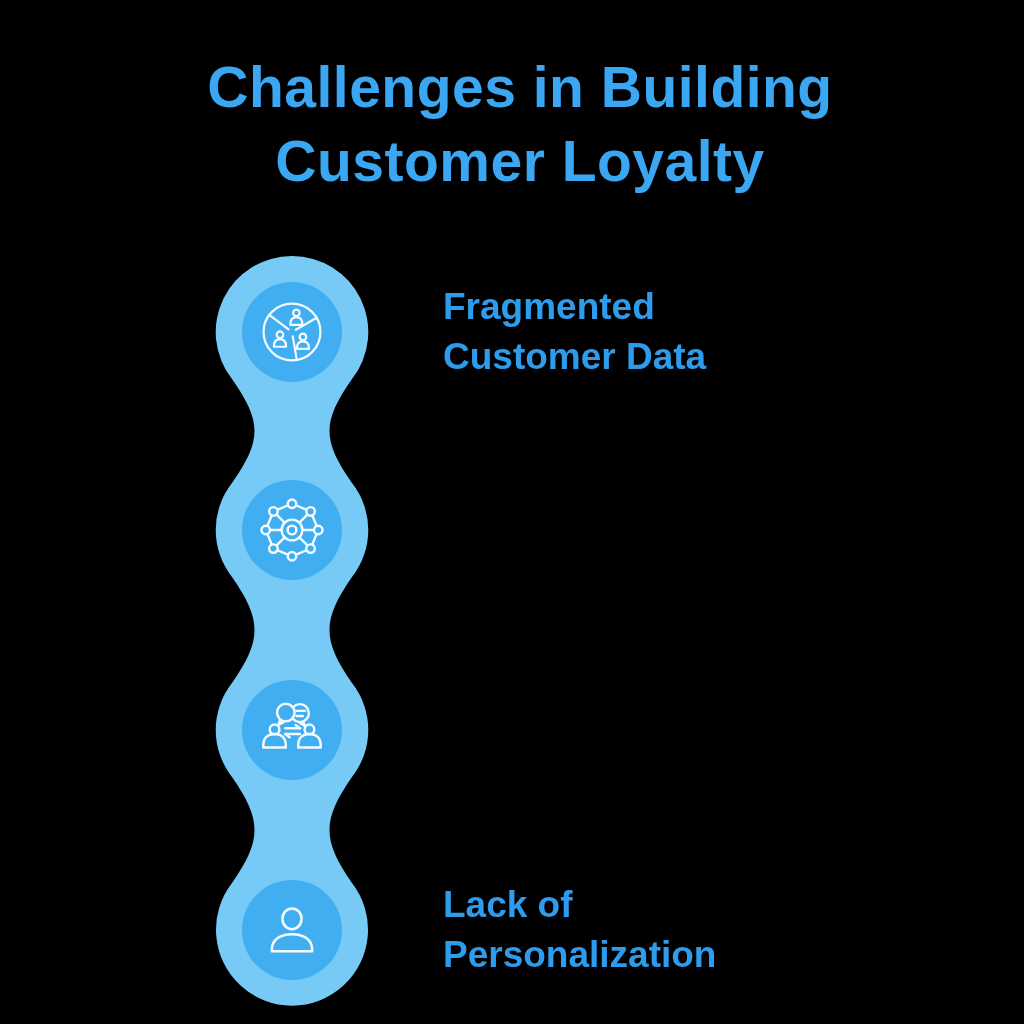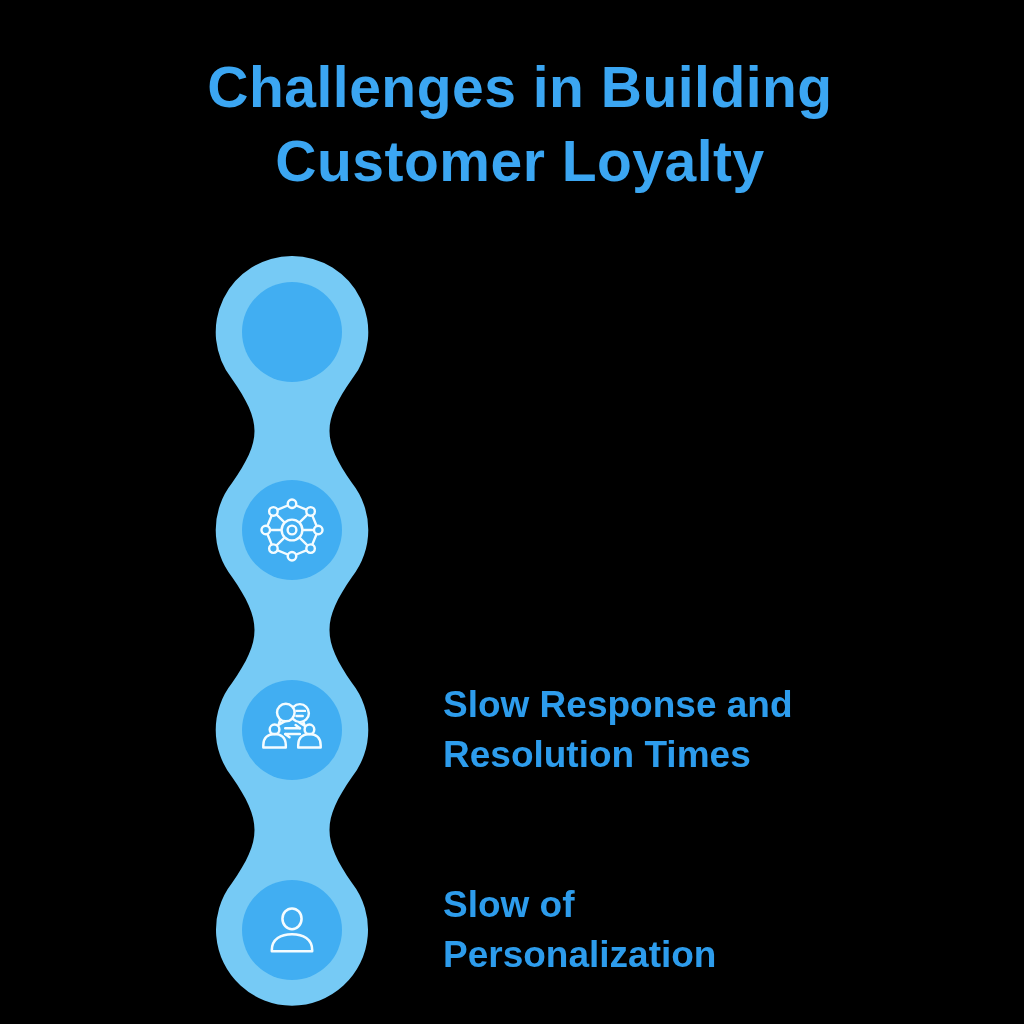--- a/index.html
+++ b/index.html
@@ -49,20 +49,38 @@
       A 76 76 0 0 0 352 483
       C 322 440 322 422 352 379
       A 76 76 0 0 0 292 256
       Z"></path>
     <circle cx="292" cy="332" r="50" fill="#41AEF2"></circle>
     <circle cx="292" cy="530" r="50" fill="#41AEF2"></circle>
     <circle cx="292" cy="730" r="50" fill="#41AEF2"></circle>
     <circle cx="292" cy="930" r="50" fill="#41AEF2"></circle>
   </svg>
 
+  <div class="item" style="top:277px">
+    <svg class="badge-icon" width="70" height="70" viewBox="0 0 64 64" aria-hidden="true">
+      <g class="stroke" stroke-width="2">
+        <circle cx="32" cy="32" r="26"></circle>
+        <line x1="28.8" y1="29.6" x2="11.2" y2="16.4"></line>
+        <line x1="35.5" y1="30" x2="54.6" y2="19"></line>
+        <line x1="32.7" y1="36" x2="36.4" y2="57.5"></line>
+        <circle cx="36" cy="14.5" r="3"></circle>
+        <path d="M 30.5 25.5 v-0.5 c 0 -4.5 2.5 -6.5 5.5 -6.5 c 3 0 5.5 2 5.5 6.5 v 0.5 z"></path>
+        <circle cx="21" cy="34.5" r="3"></circle>
+        <path d="M 15.5 45.5 v-0.5 c 0 -4.5 2.5 -6.5 5.5 -6.5 c 3 0 5.5 2 5.5 6.5 v 0.5 z"></path>
+        <circle cx="42" cy="36.5" r="3"></circle>
+        <path d="M 36.5 47.5 v-0.5 c 0 -4.5 2.5 -6.5 5.5 -6.5 c 3 0 5.5 2 5.5 6.5 v 0.5 z"></path>
+      </g>
+    </svg>
+    <div class="label">Fragmented
+Customer Data</div>
+  </div>
 
   <div class="item" style="top:475px">
     <svg class="badge-icon" width="70" height="70" viewBox="0 0 64 64" aria-hidden="true">
       <g class="stroke" stroke-width="2.2">
         <line x1="32" y1="8" x2="49" y2="15"></line>
         <line x1="49" y1="15" x2="56" y2="32"></line>
         <line x1="56" y1="32" x2="49" y2="49"></line>
         <line x1="49" y1="49" x2="32" y2="56"></line>
         <line x1="32" y1="56" x2="15" y2="49"></line>
         <line x1="15" y1="49" x2="8" y2="32"></line>
@@ -104,28 +122,26 @@
         <line x1="26" y1="30.5" x2="39" y2="30.5"></line>
         <path d="M 35.2 27.6 L 39 30.5"></path>
         <line x1="26" y1="35.5" x2="39" y2="35.5"></line>
         <path d="M 29.8 38.4 L 26 35.5"></path>
         <circle cx="16.5" cy="31.5" r="4.3"></circle>
         <path d="M 6.5 47.5 v-2 c 0 -7 4.5 -10 10 -10 c 5.5 0 10 3 10 10 v 2 z"></path>
         <circle cx="47.5" cy="31.5" r="4.3"></circle>
         <path d="M 37.5 47.5 v-2 c 0 -7 4.5 -10 10 -10 c 5.5 0 10 3 10 10 v 2 z"></path>
       </g>
     </svg>
-    <div class="label">Slow Response and
-Resolution Times</div>
   </div>
 
   <div class="item" style="top:875px">
     <svg class="badge-icon" width="68" height="68" viewBox="0 0 64 64" aria-hidden="true">
       <g class="stroke" stroke-width="2.4">
         <ellipse cx="32" cy="21.5" rx="9" ry="9.8"></ellipse>
         <path d="M 13 52 v-1 c 0 -10.5 8.5 -15 19 -15 c 10.5 0 19 4.5 19 15 v 1 z"></path>
       </g>
     </svg>
-    <div class="label">Slow of
+    <div class="label">Lack of
 Personalization</div>
   </div>
 
 </div>
 
 </body></html>

